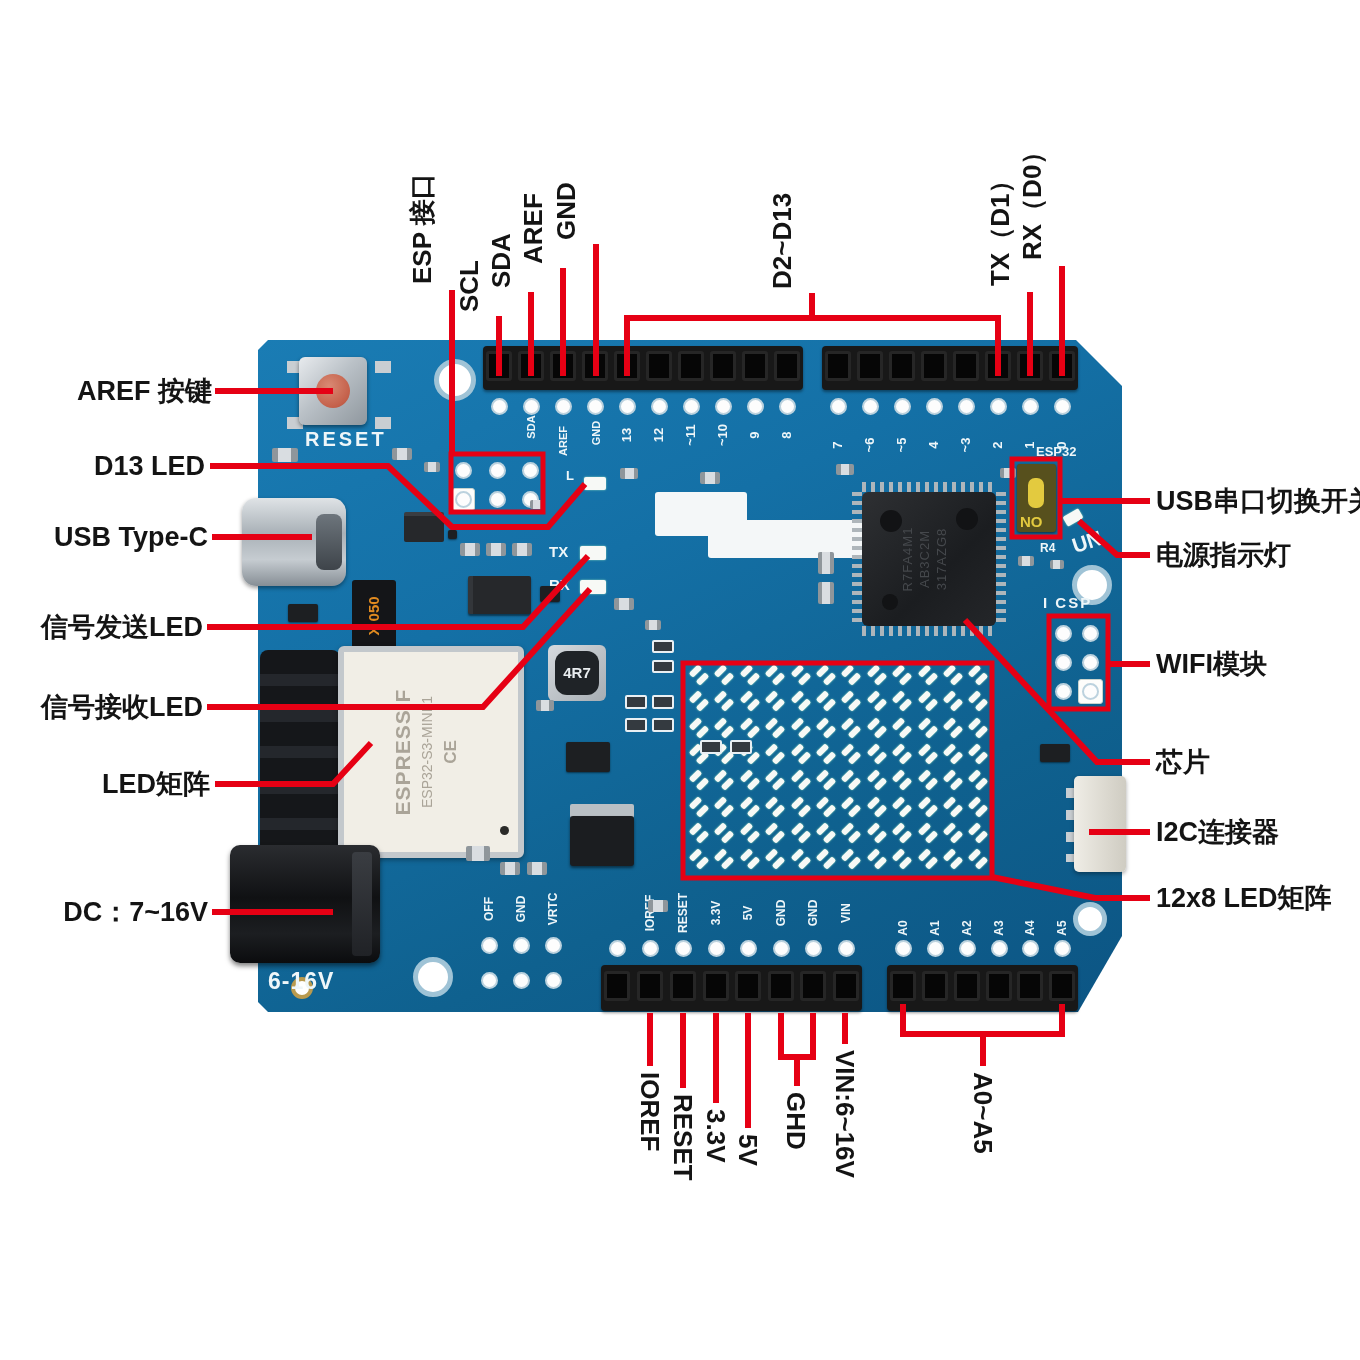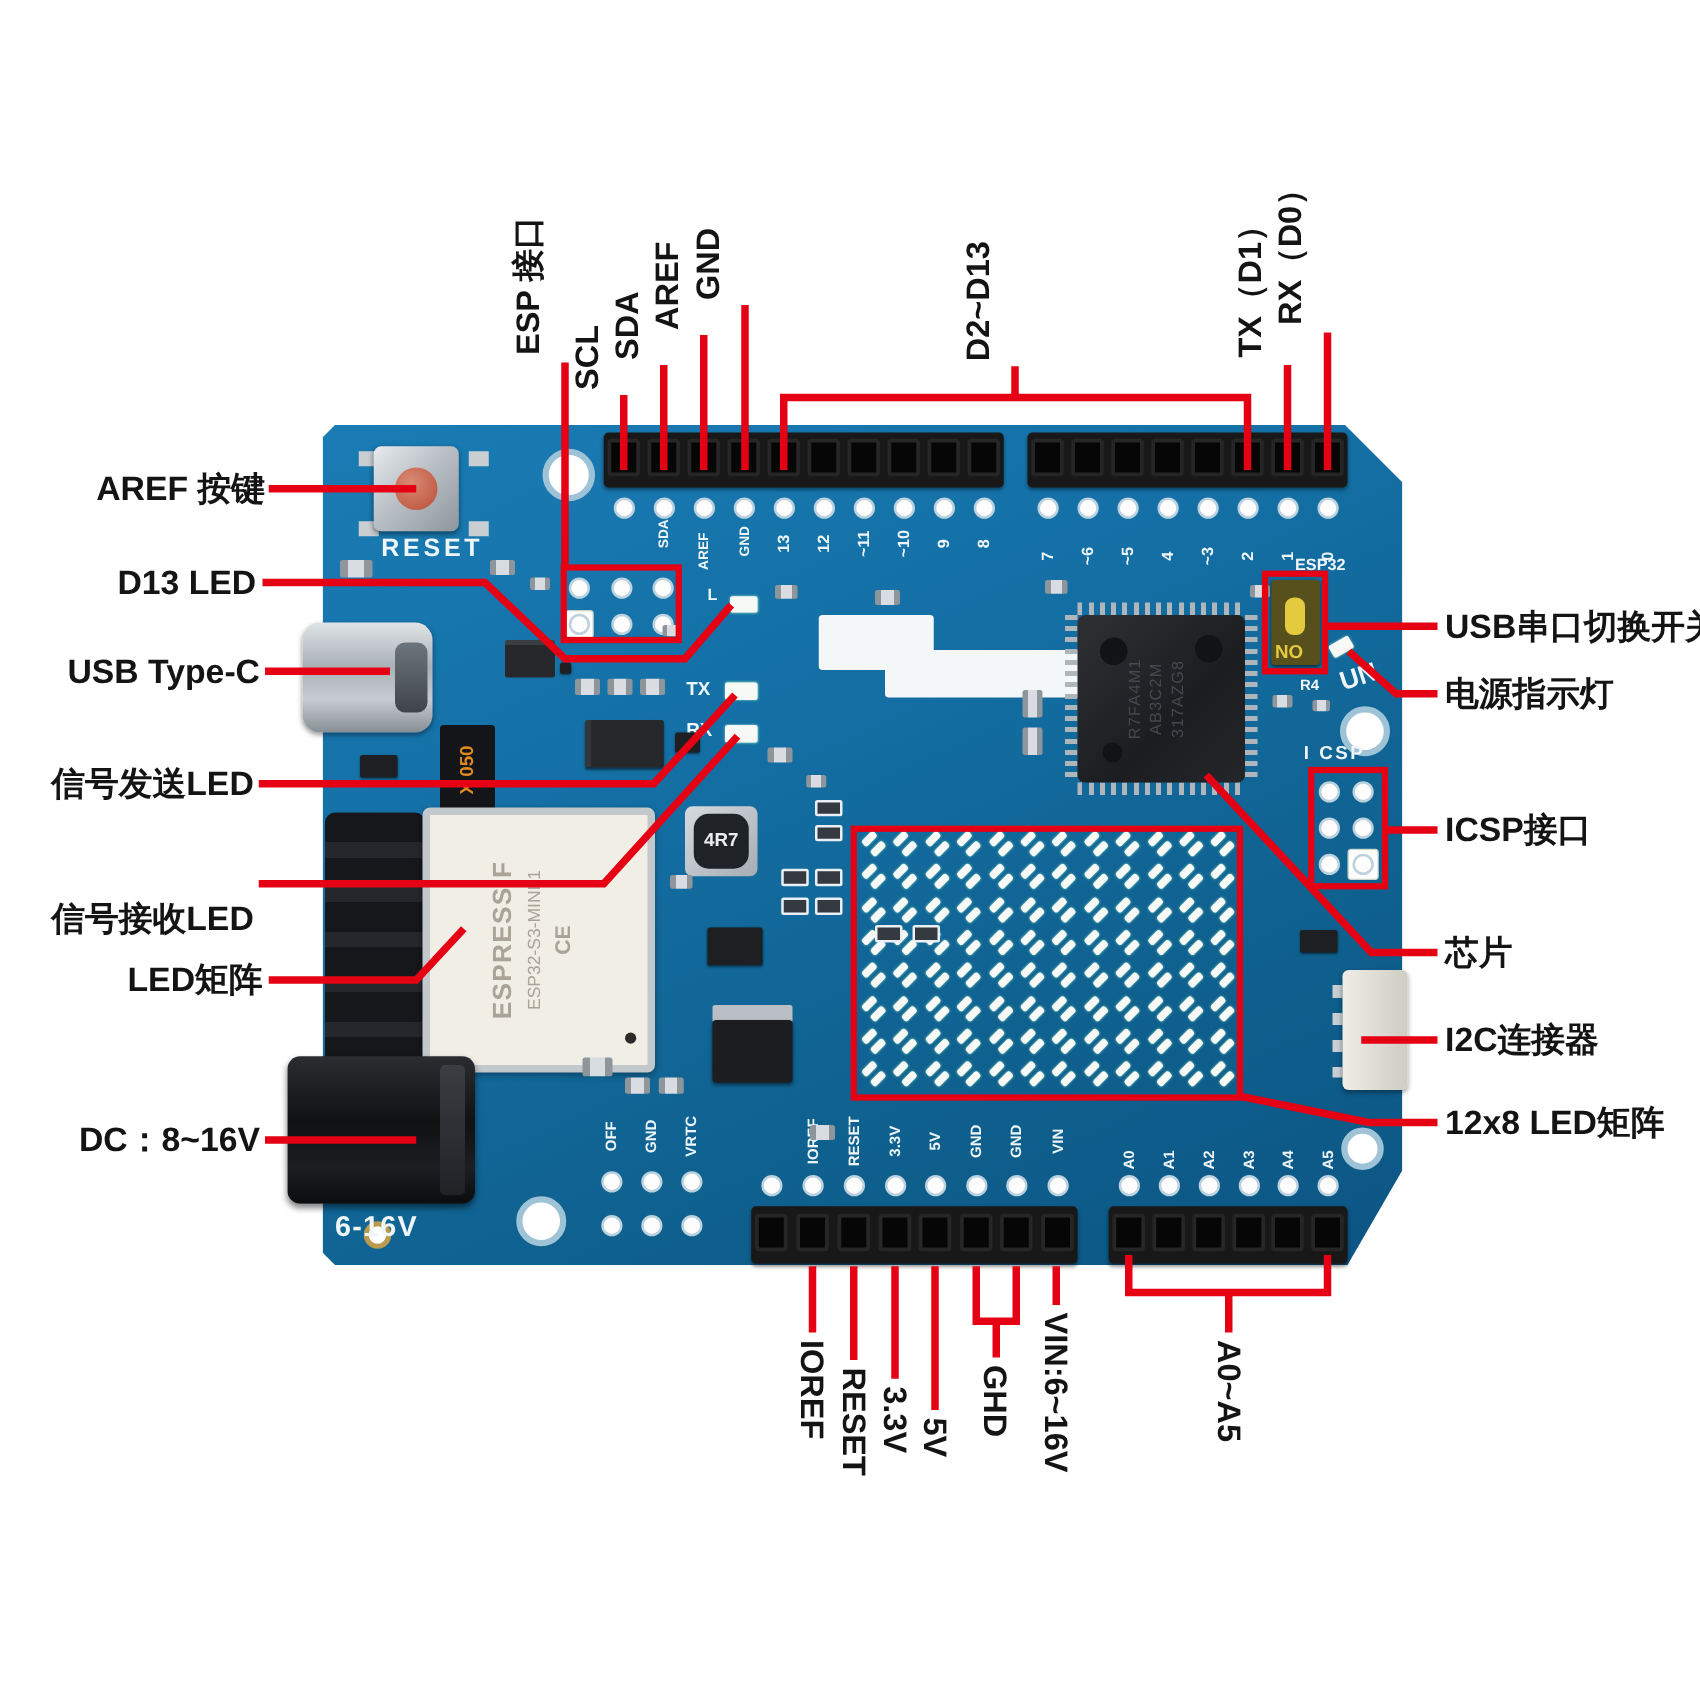--- a/index.html
+++ b/index.html
@@ -521,27 +521,27 @@
       <rect x="1012" y="459" width="48" height="78"></rect>
       <rect x="1049" y="616" width="59" height="93"></rect>
       <rect x="683" y="663" width="309" height="215"></rect>
     </g>
   </svg>
 
   <div class="hlabel hl-r" style="left:0px;top:374px;width:212px;">AREF 按键</div>
   <div class="hlabel hl-r" style="left:0px;top:449px;width:205px;">D13 LED</div>
   <div class="hlabel hl-r" style="left:0px;top:520px;width:208px;">USB Type-C</div>
   <div class="hlabel hl-r" style="left:0px;top:610px;width:203px;">信号发送LED</div>
-  <div class="hlabel hl-r" style="left:0px;top:690px;width:203px;margin-top:28px;">信号接收LED</div>
+  <div class="hlabel hl-r" style="left:0px;top:690px;width:203px;">信号接收LED</div>
   <div class="hlabel hl-r" style="left:0px;top:767px;width:210px;">LED矩阵</div>
-  <div class="hlabel hl-r" style="left:0px;top:895px;width:208px;">DC：8~16V</div>
+  <div class="hlabel hl-r" style="left:0px;top:895px;width:208px;">DC：7~16V</div>
 
   <div class="hlabel" style="left:1156px;top:484px;">USB串口切换开关</div>
   <div class="hlabel" style="left:1156px;top:538px;">电源指示灯</div>
-  <div class="hlabel" style="left:1156px;top:647px;">ICSP接口</div>
+  <div class="hlabel" style="left:1156px;top:647px;">WIFI模块</div>
   <div class="hlabel" style="left:1156px;top:745px;">芯片</div>
   <div class="hlabel" style="left:1156px;top:815px;">I2C连接器</div>
   <div class="hlabel" style="left:1156px;top:881px;">12x8 LED矩阵</div>
 
   <div class="vlabel" style="left:437px;top:254px;">ESP 接口</div>
   <div class="vlabel" style="left:484px;top:282px;">SCL</div>
   <div class="vlabel" style="left:516px;top:258px;">SDA</div>
   <div class="vlabel" style="left:548px;top:234px;">AREF</div>
   <div class="vlabel" style="left:581px;top:210px;">GND</div>
   <div class="vlabel" style="left:797px;top:259px;">D2~D13</div>

